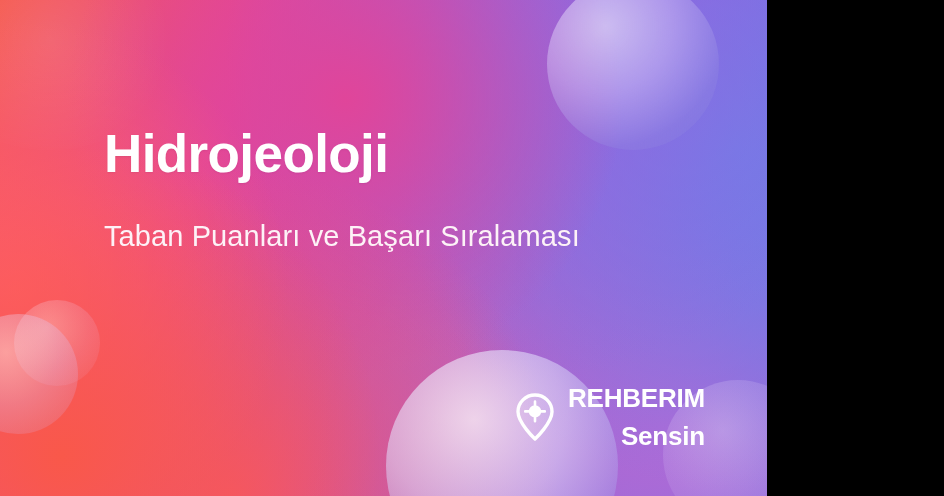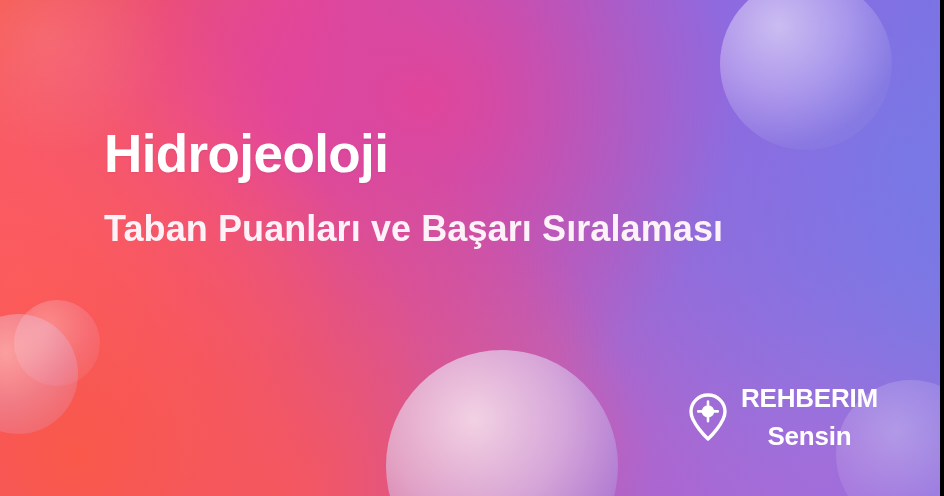--- a/index.html
+++ b/index.html
@@ -6,21 +6,21 @@
   html, body {
     width: 944px;
     height: 496px;
     overflow: hidden;
     background: #000;
     font-family: "Liberation Sans", sans-serif;
   }
 
   #banner {
     position: relative;
-    width: 940px;
+    width: 767px;
     height: 496px;
     overflow: hidden;
     
     background:
       radial-gradient(circle at 8% 92%, #f9584a 0%, rgba(249,88,74,0.0) 38%),
       radial-gradient(circle at 2% 58%, #ff5f6d 0%, rgba(255,95,109,0.0) 34%),
       radial-gradient(circle at 30% 100%, #f2566e 0%, rgba(242,86,110,0.0) 45%),
       radial-gradient(circle at 45% 20%, #e0459a 0%, rgba(224,69,154,0.0) 48%),
       radial-gradient(circle at 72% 10%, #8f6ae0 0%, rgba(143,106,224,0.0) 46%),
       radial-gradient(circle at 96% 30%, #6f7ee8 0%, rgba(111,126,232,0.0) 42%),
@@ -73,24 +73,24 @@
   }
   .headline {
     color: #ffffff;
     font-size: 53px;
     line-height: 1.13;
     font-weight: bold;
     letter-spacing: -0.6px;
     text-shadow: 0 1px 2px rgba(90,30,90,0.10);
   }
   .subline {
-    margin-top: 24px;
+    margin-top: 36px;
     color: #fdf2f7;
-    font-size: 36px;
-    font-weight: 700;
+    font-size: 29px;
+    font-weight: 400;
     letter-spacing: 0.1px;
   }
 
   
   .logo {
     position: absolute;
     right: 62px;
     bottom: 46px;
     display: flex;
     align-items: center;
@@ -99,21 +99,21 @@
   .logo-mark {
     width: 42px; height: 48px;
     display: block;
   }
   .logo-text {
     color: #ffffff;
     font-weight: bold;
     font-size: 26px;
     line-height: 1.02;
     letter-spacing: -0.2px;
-    text-align: center;
+    text-align: right;
   }
   .logo-text .l2 { display: block; margin-top: 12px; }
 </style>
 </head>
 <body>
 
 <div id="banner">
 
   <div class="orb orb-topleft-wash"></div>
   <div class="orb orb-top-right"></div>

